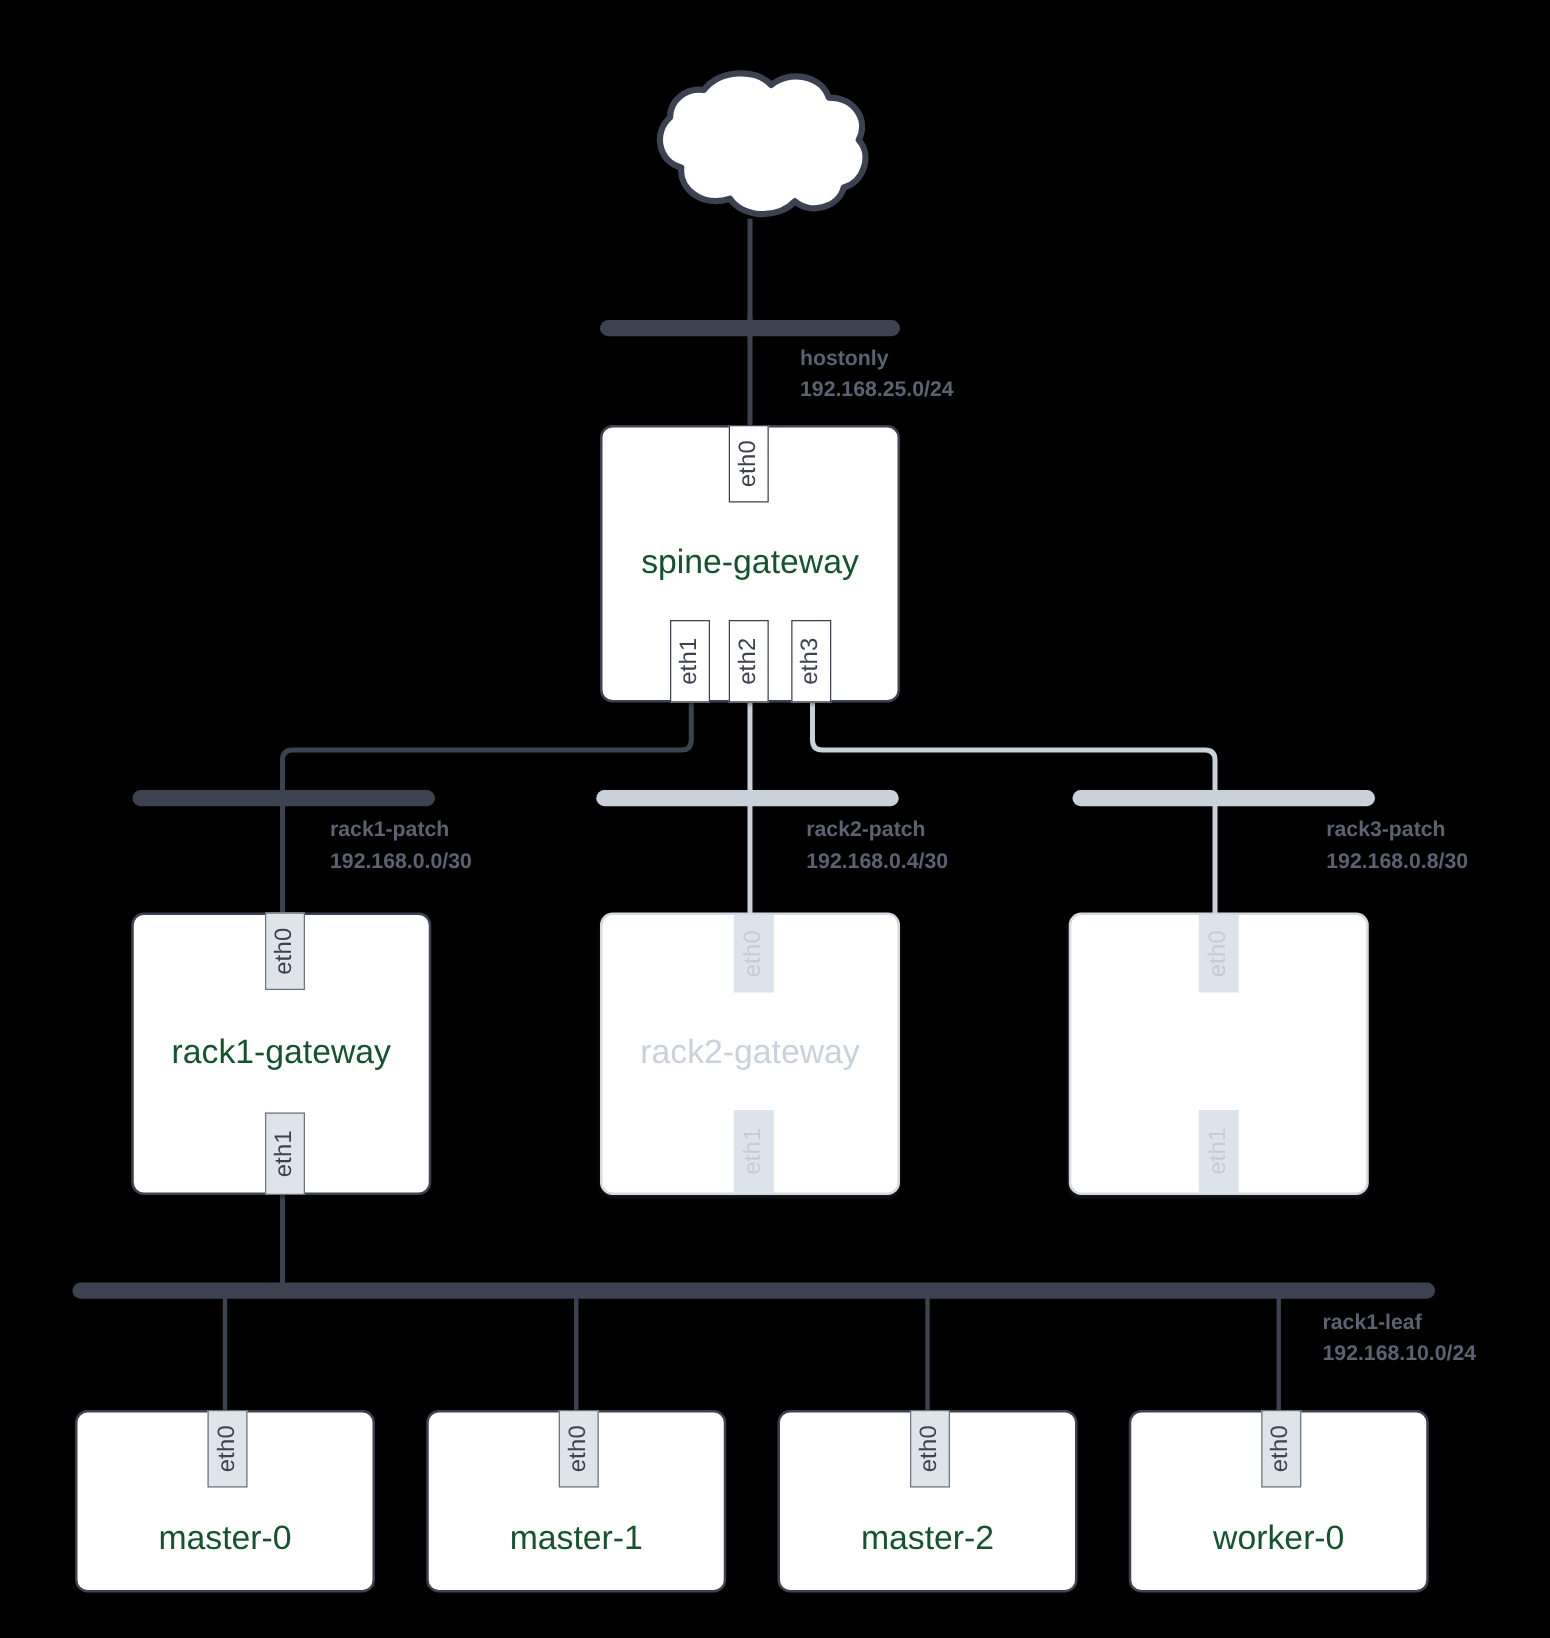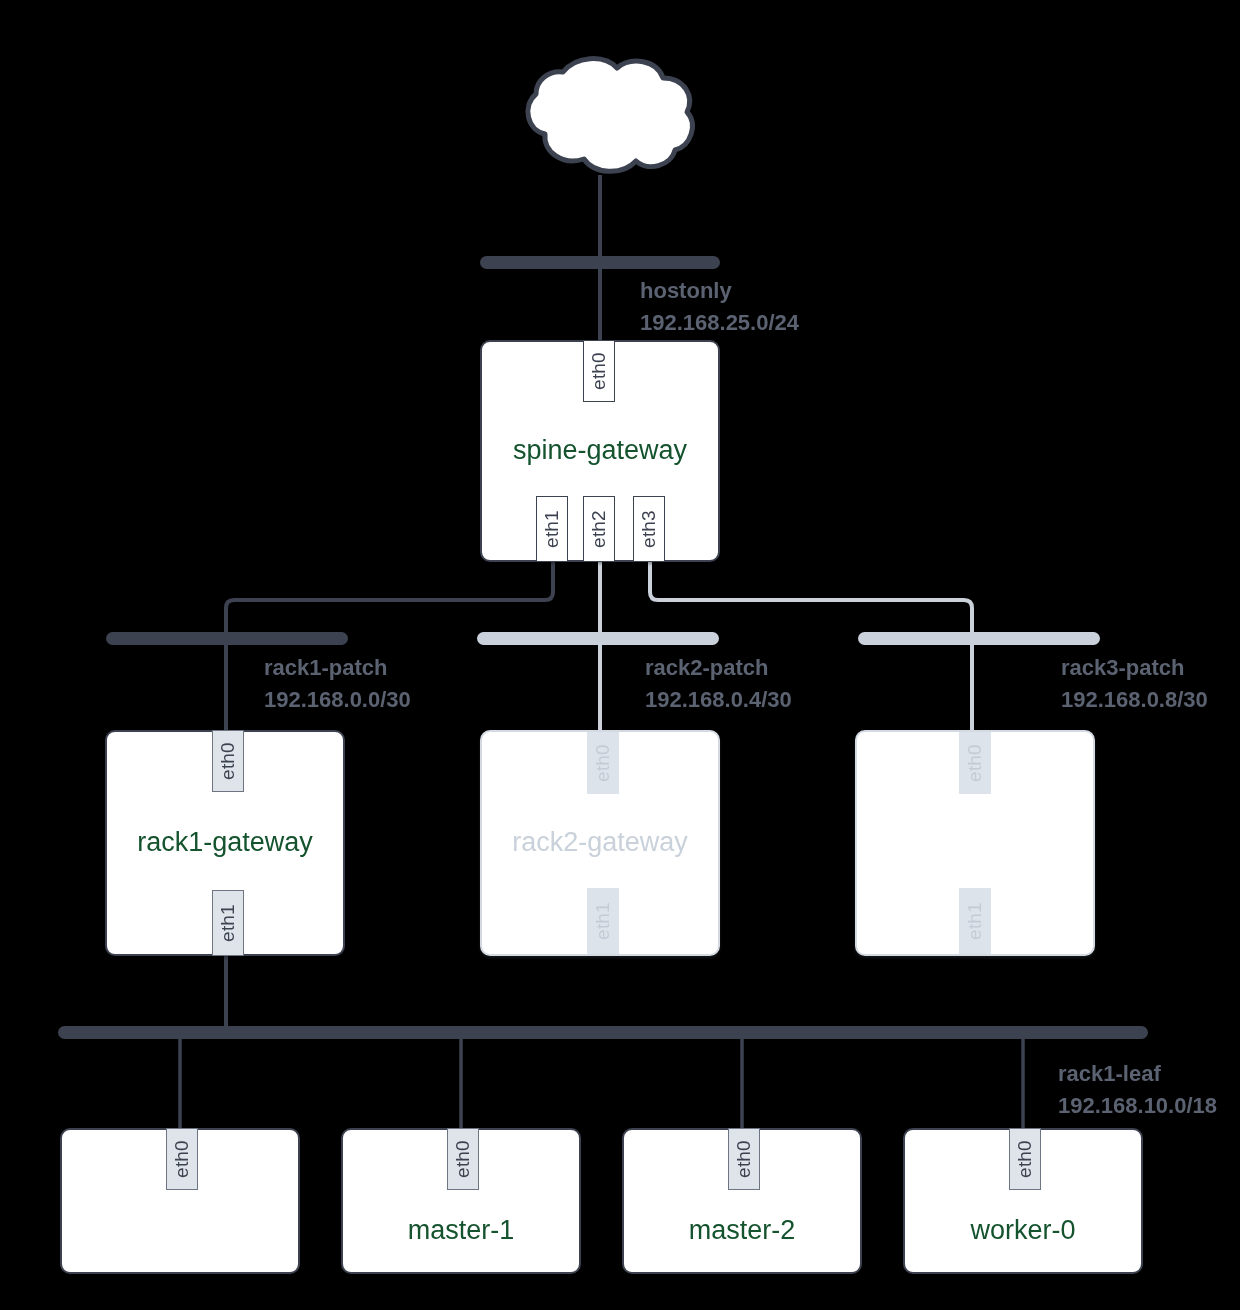--- a/index.html
+++ b/index.html
@@ -104,21 +104,21 @@
     background: #3d4250;
   }
   .bus.faded {
     background: #cad1da;
   }
 
   
   .netcap {
     position: absolute;
     color: #5b6271;
-    font-size: 22px;
+    font-size: 17px;
     line-height: 1.45;
     white-space: nowrap;
     font-weight: bold;
   }
   .netcap .nm { display: block; }
   .netcap .cidr { display: block; }
 </style>
 </head>
 <body>
 
@@ -176,23 +176,23 @@
   <div class="netcap" style="left:645px; top:652px;">
     <span class="nm">rack2-patch</span>
     <span class="cidr">192.168.0.4/30</span>
   </div>
 
   <div class="netcap" style="left:1025px; top:652px;margin-left:36px;">
     <span class="nm">rack3-patch</span>
     <span class="cidr">192.168.0.8/30</span>
   </div>
 
-  <div class="netcap" style="left:1058px; top:1046px;margin-top:12px;">
+  <div class="netcap" style="left:1058px; top:1046px;">
     <span class="nm">rack1-leaf</span>
-    <span class="cidr">192.168.10.0/18</span>
+    <span class="cidr">192.168.10.0/24</span>
   </div>
 
   <div class="node" style="left:480px; top:340px; width:240px; height:222px;">
     <div class="iface plain" style="left:101px; top:-2px; height:62px;">
       <span>eth0</span>
     </div>
     <div class="node-label mid">spine-gateway</div>
     <div class="iface plain" style="left:54px; bottom:-2px; height:66px;">
       <span>eth1</span>
     </div>
@@ -230,20 +230,21 @@
     </div>
     <div class="iface faded" style="left:102px; bottom:0px; height:66px;">
       <span>eth1</span>
     </div>
   </div>
 
   <div class="node leaf" style="left:60px; top:1128px; width:240px; height:146px;">
     <div class="iface" style="left:104px; top:-2px; height:62px;">
       <span>eth0</span>
     </div>
+    <div class="node-label low">master-0</div>
   </div>
 
   <div class="node leaf" style="left:341px; top:1128px; width:240px; height:146px;">
     <div class="iface" style="left:104px; top:-2px; height:62px;">
       <span>eth0</span>
     </div>
     <div class="node-label low">master-1</div>
   </div>
 
   <div class="node leaf" style="left:622px; top:1128px; width:240px; height:146px;">

